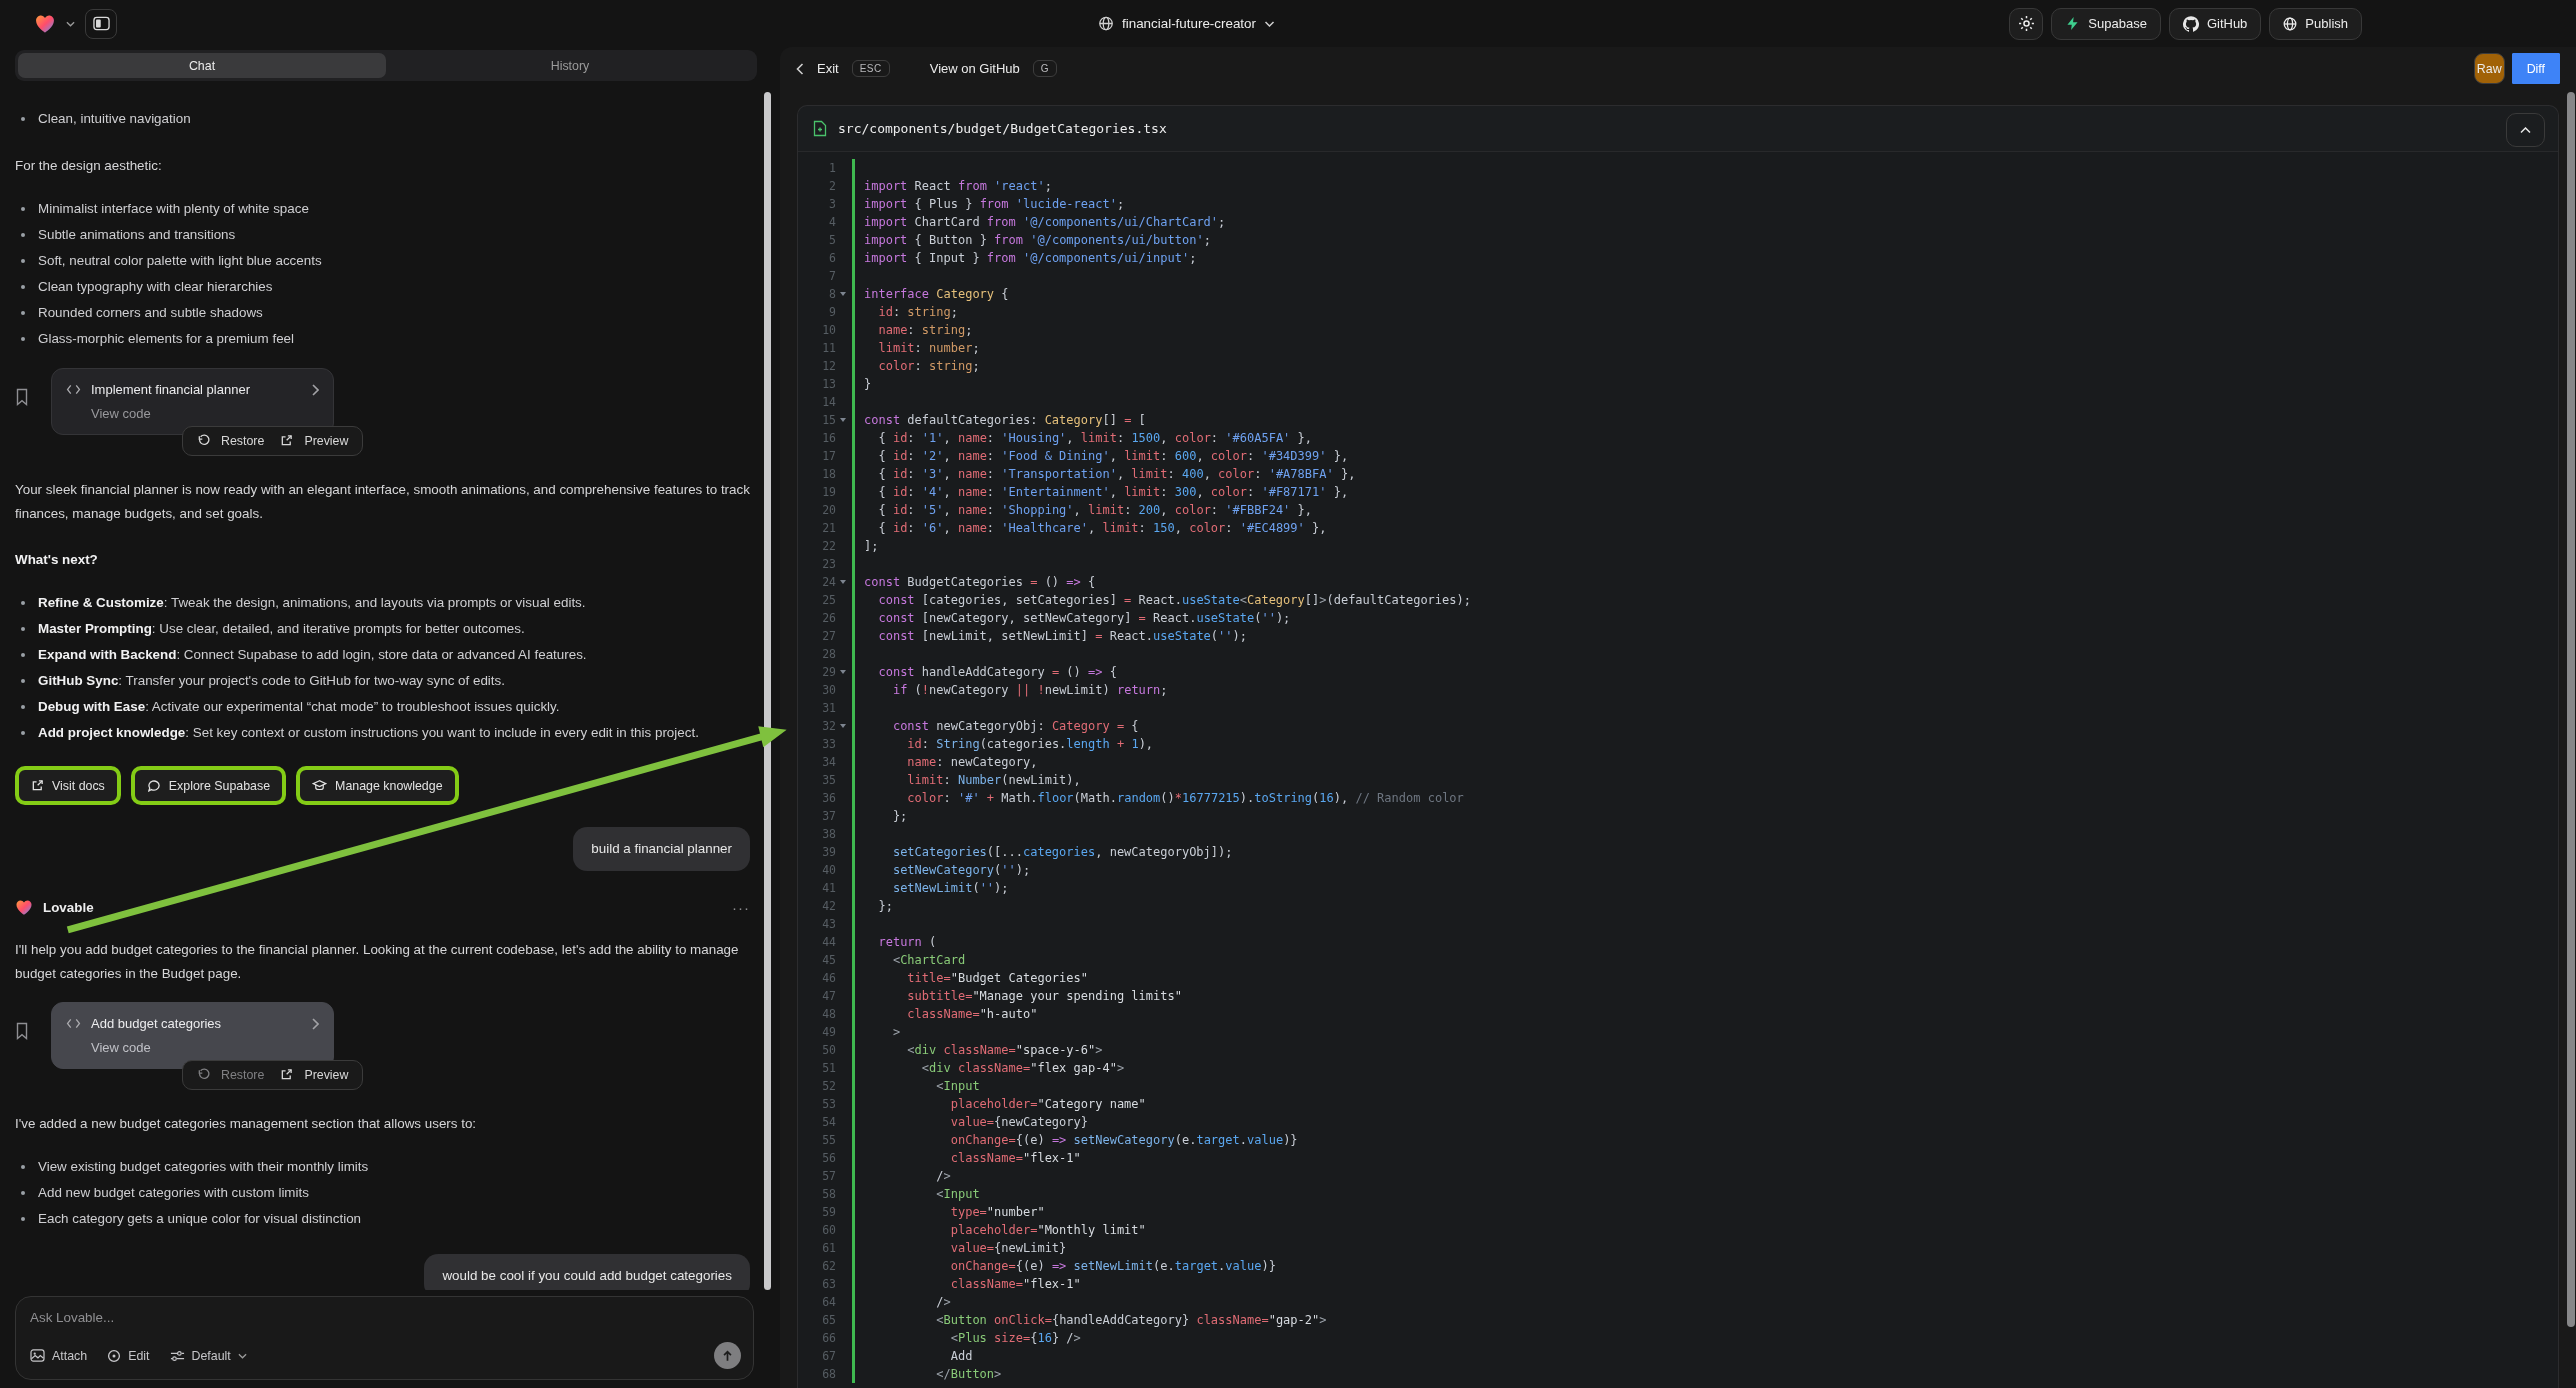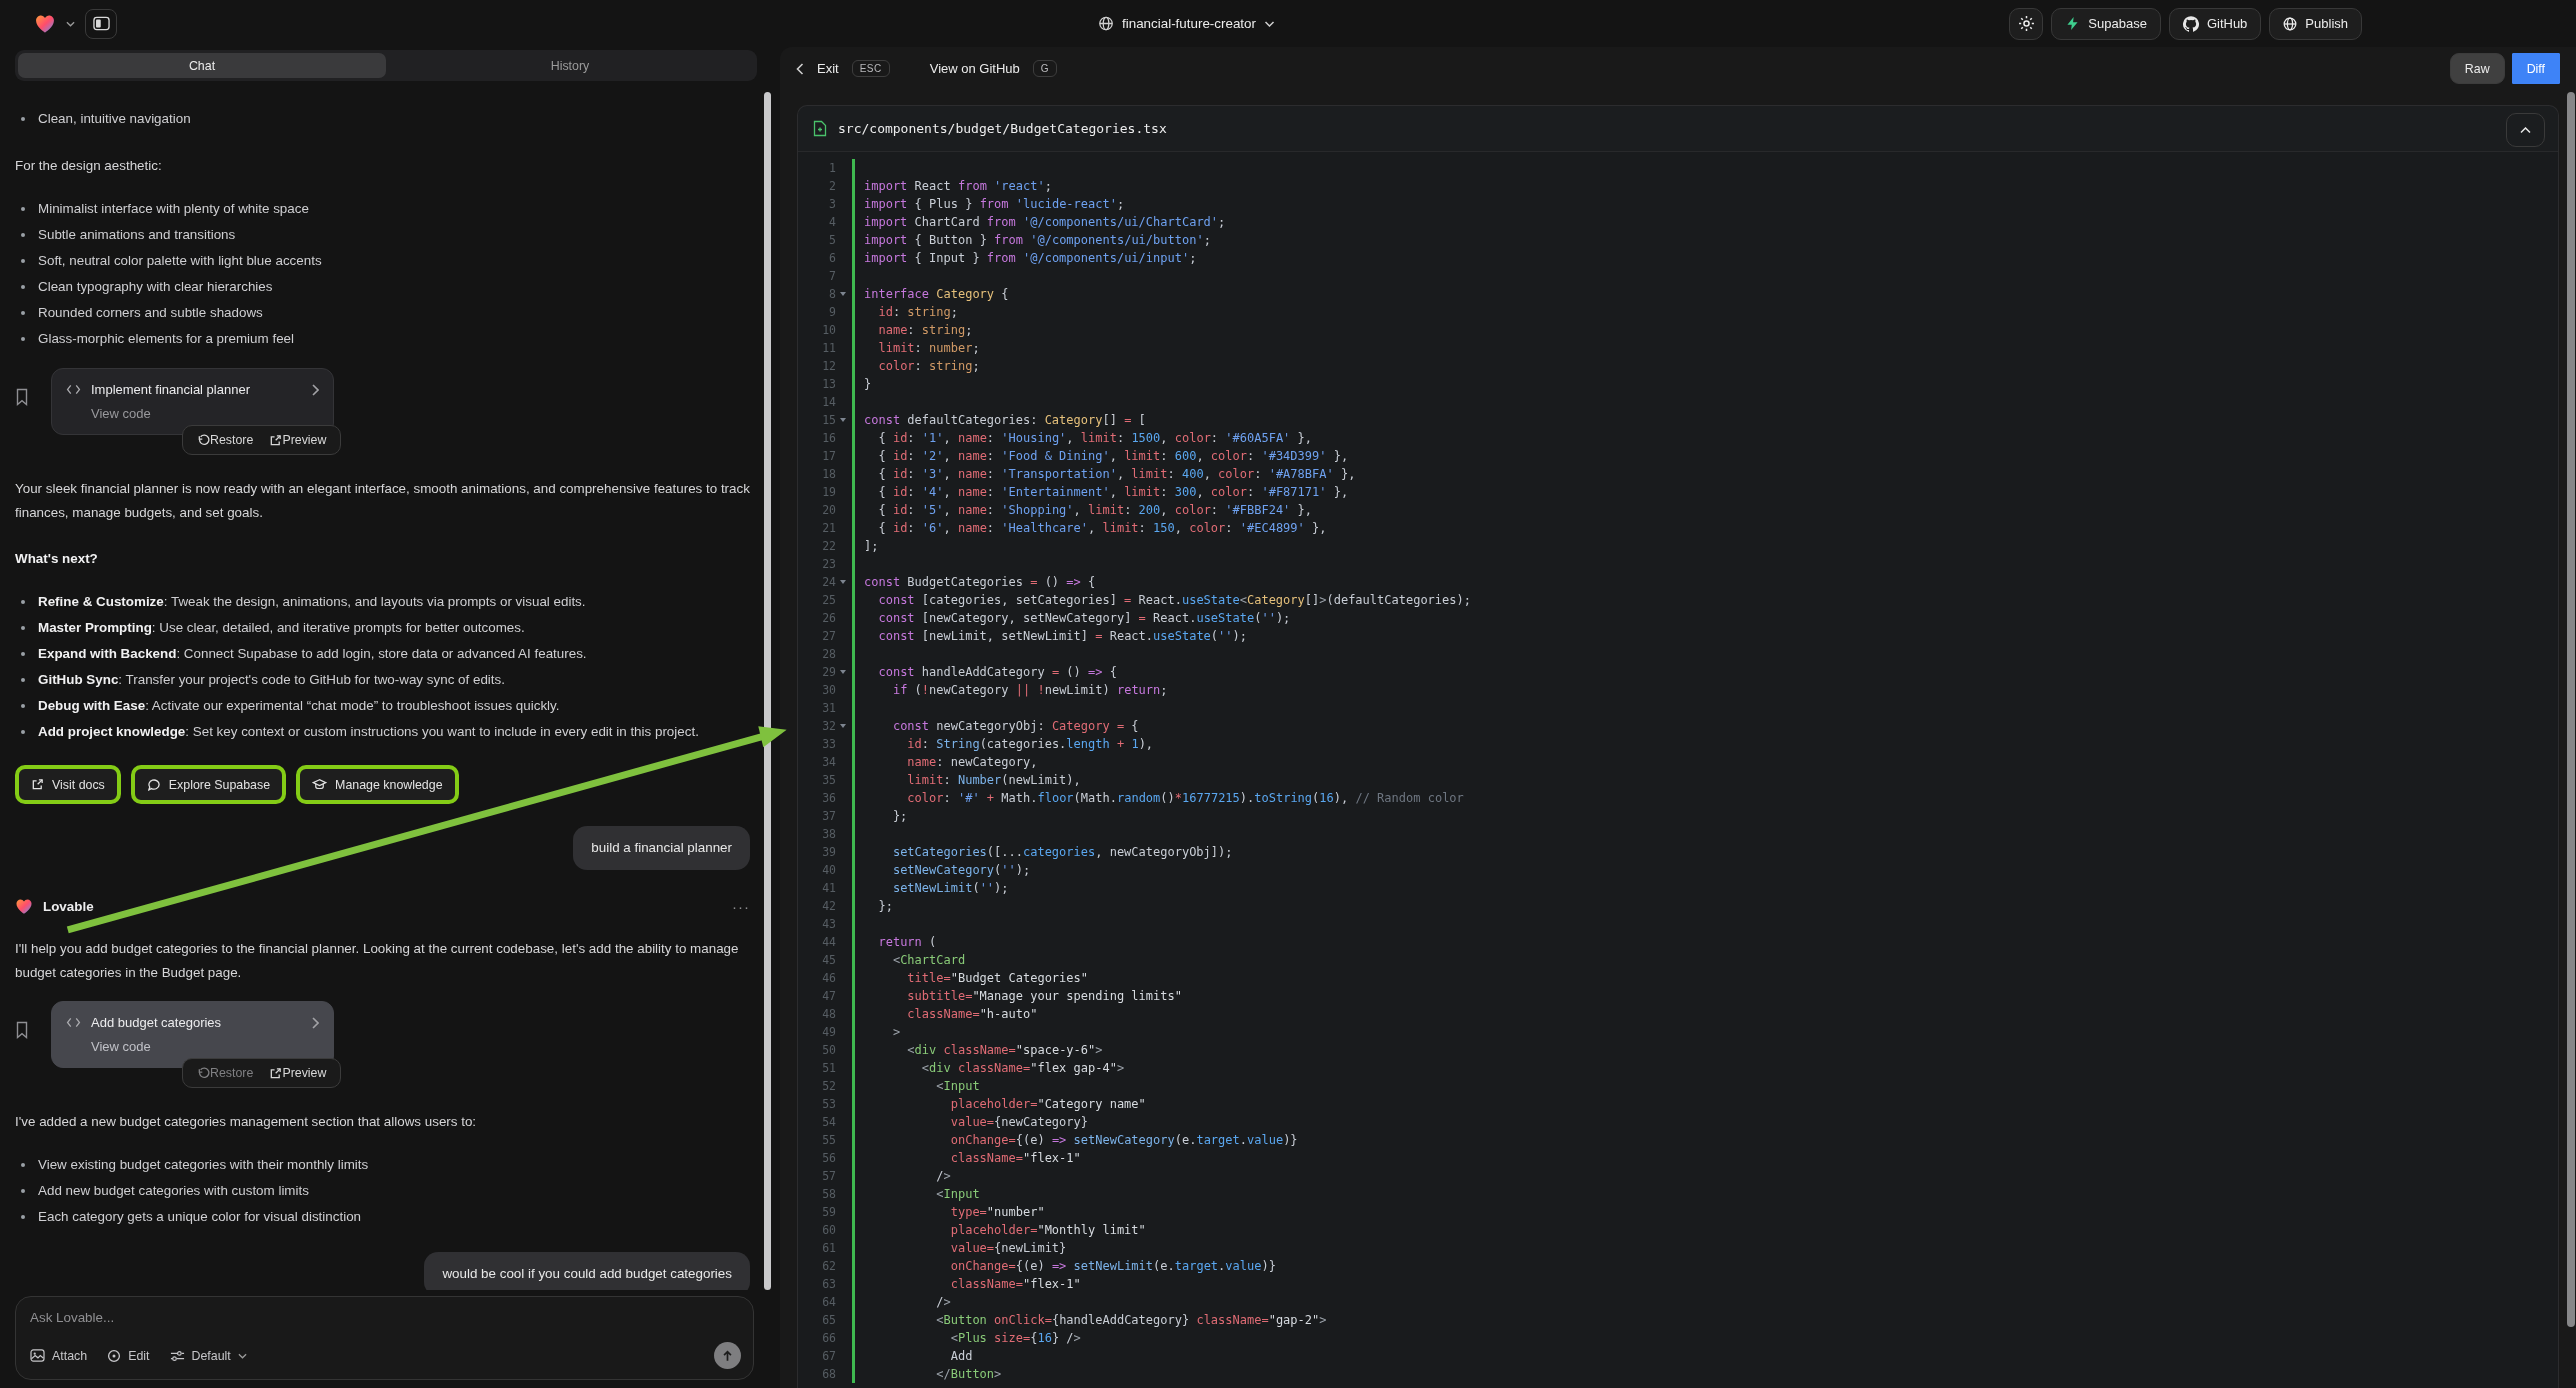--- a/index.html
+++ b/index.html
@@ -31,21 +31,21 @@
   
   .vcwrap{display:flex;margin-top:16px;}
   .bmcol{width:36px;padding-top:20px;}
   .vcard{width:283px;box-sizing:border-box;background:#242427;border:1px solid #343437;border-radius:12px;padding:13px 14px;position:relative;z-index:1;}
   .vcard.sel{background:#46474d;border-color:#46474d;}
   .vc-row1{display:flex;align-items:center;gap:10px;font-size:13px;color:#ececee;text-align:right;}
   .vc-chev{margin-left:auto;}
   .vc-link{margin:9px 0 0 25px;font-size:13px;color:#98989c;cursor:pointer;}
   .vcard.sel .vc-link{color:#c0c1c7;}
   .pill{position:relative;z-index:2;display:inline-flex;align-items:center;gap:16px;margin:-12px 0 0 131px;background:#1a1a1a;border:1px solid #3b3b3b;border-radius:10px;padding:7px 14px;font-size:12.4px;color:#d8d8d8;}
-  .pill .pbtn{display:flex;align-items:flex-end;gap:0;cursor:pointer;}
+  .pill .pbtn{display:flex;align-items:flex-start;gap:11px;cursor:pointer;}
   .pill .dim{color:#808083;}
   
   .qrow{display:flex;gap:10px;margin-top:20px;}
   .qbtn{display:flex;align-items:center;gap:8px;height:31px;padding:0 12px;background:#1e1e1e;border:4px solid #84cc16;border-radius:10px;font-size:12.4px;color:#e3e3e3;cursor:pointer;}
   
   .ubrow{display:flex;justify-content:flex-end;margin-top:22px;}
   .ububble{background:#303033;border-radius:14px;padding:12px 18px;color:#e8e8e8;line-height:20px;max-width:558px;}
   
   .ahdr{display:flex;align-items:center;gap:10px;margin-top:28px;}
   .ahdr .aname{font-size:13.4px;color:#ededee;font-weight:600;}
@@ -59,21 +59,21 @@
   .send-btn{margin-left:auto;width:27px;height:27px;border-radius:50%;background:#7e7e80;display:flex;align-items:center;justify-content:center;cursor:pointer;}
   .chat-sb{position:absolute;right:9px;top:45px;width:7px;height:1198px;border-radius:4px;background:#c9c9cb;}
 
   
   .right-panel{position:absolute;left:780px;top:47px;right:0;bottom:0;background:#191919;border-radius:12px 0 0 0;}
   .code-toolbar{position:absolute;left:0;right:0;top:0;height:43px;display:flex;align-items:center;padding:0 16px;box-sizing:border-box;}
   .ct-left{display:flex;align-items:center;gap:13px;color:#ececec;font-size:13px;}
   .badge{border:1px solid #3d3d3d;border-radius:6px;padding:2px 7px;font-size:10px;color:#b9b9bc;letter-spacing:0.5px;}
   .ct-gap{width:14px;}
   .ct-right{margin-left:auto;display:flex;gap:7px;}
-  .raw-btn{height:29px;padding:0 14px;display:flex;align-items:center;background:#404040;border:1px solid #3c3c3c;border-radius:9px;color:#ececec;font-size:12.4px;cursor:pointer;}
+  .raw-btn{height:29px;padding:0 2px;display:flex;align-items:center;background:#a16207;border:1px solid #3c3c3c;border-radius:9px;color:#ececec;font-size:12.4px;cursor:pointer;}
   .diff-btn{height:29px;padding:0 14px;display:flex;align-items:center;background:#3e83f7;border:1px solid #3e83f7;border-radius:1px;color:#fff;font-size:12.4px;cursor:pointer;}
   .file-card{position:absolute;left:17px;right:17px;top:58px;bottom:0;background:#1b1d1f;border:1px solid #2c2c2e;border-bottom:none;border-radius:10px 10px 0 0;overflow:hidden;}
   .file-header{height:45px;display:flex;align-items:center;gap:11px;padding:0 15px;border-bottom:1px solid #28292b;}
   .file-path{font-family:"DejaVu Sans Mono",monospace;font-size:13px;color:#ededee;}
   .collapse-btn{position:absolute;right:13px;top:7px;width:37px;height:32px;border:1px solid #3a3a3a;border-radius:10px;display:flex;align-items:center;justify-content:center;cursor:pointer;}
   .code-area{position:absolute;left:0;right:0;top:46px;bottom:0;overflow:hidden;padding-top:7px;background:#191b1d;}
   .crow{display:flex;height:18px;}
   .ln{width:38px;flex:0 0 auto;text-align:right;font-family:"DejaVu Sans Mono",monospace;font-size:11.5px;line-height:18px;color:#565d63;}
   .fold{width:13px;flex:0 0 auto;display:flex;align-items:center;justify-content:center;}
   .fold i{display:block;width:0;height:0;border-left:3.5px solid transparent;border-right:3.5px solid transparent;border-top:4.5px solid #7d8590;}

